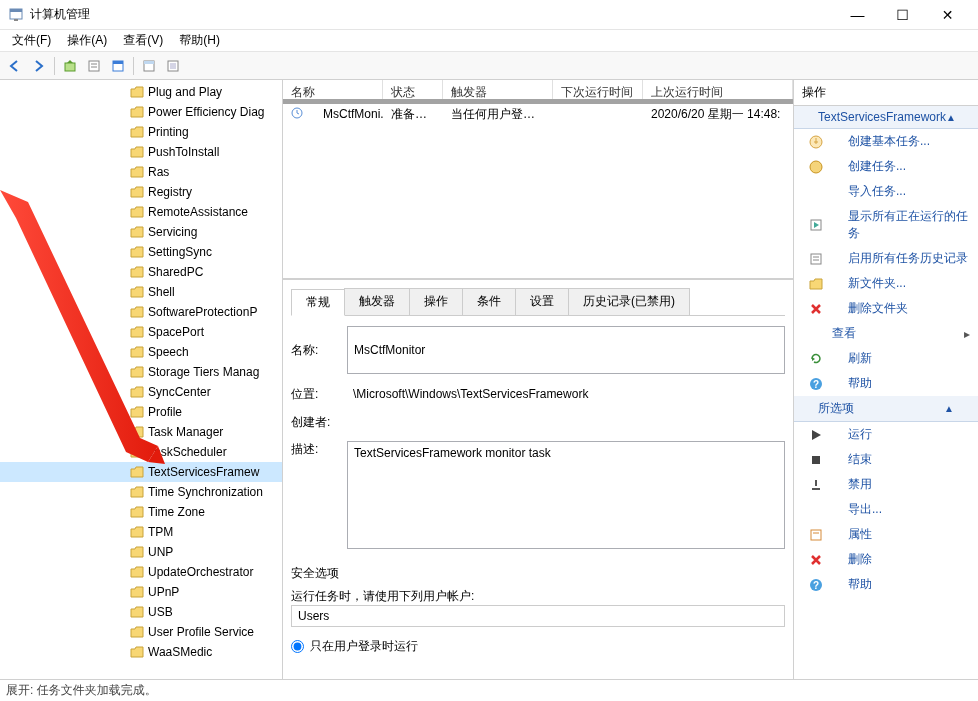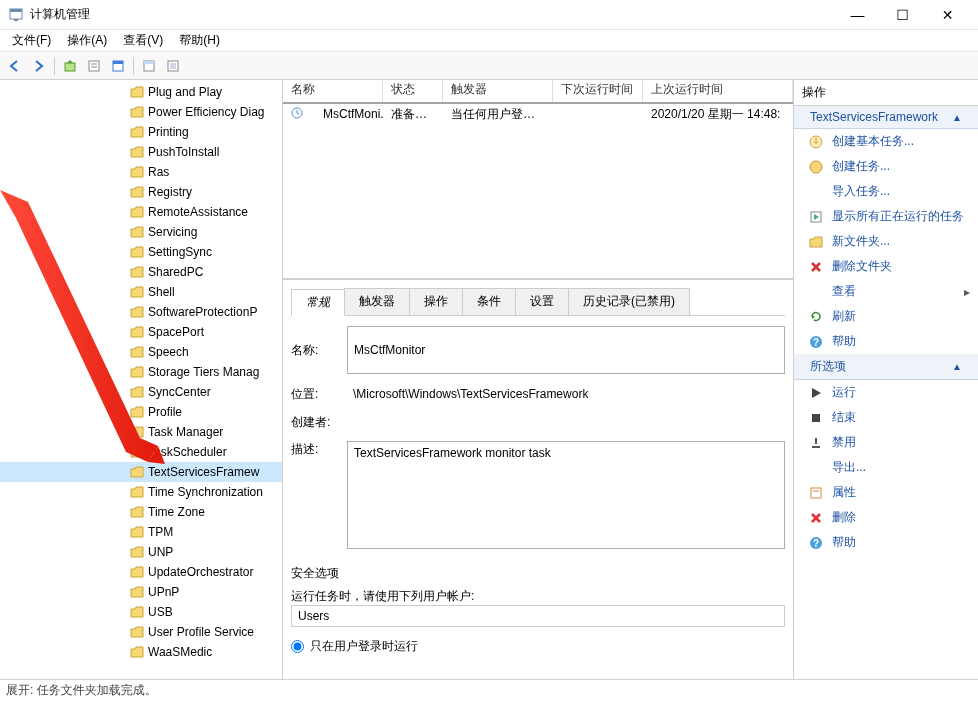--- a/index.html
+++ b/index.html
@@ -102,22 +102,21 @@
 .task-list {
   height: 200px;
   border-bottom: 2px solid #d0d0d0;
   display: flex;
   flex-direction: column;
   overflow: hidden;
 }
 .task-header {
   display: flex;
   height: 24px;
-  border-bottom: 2px solid #a3a3a3;
-  align-items: flex-end;
+  border-bottom: 5px solid #a3a3a3;
 }
 .task-header > div {
   padding: 4px 8px;
   border-right: 1px solid #e0e0e0;
   color: #333;
 }
 .task-rows { flex: 1; overflow-x: auto; }
 .task-row {
   display: flex;
   height: 20px;
@@ -140,21 +139,20 @@
   border: 1px solid #ccc;
   border-bottom: none;
   margin-right: -1px;
   background: #f0f0f0;
 }
 .tab.active {
   background: #fff;
   border-bottom: 1px solid #fff;
   position: relative;
   top: 1px;
-  font-style: italic;
 }
 .form-row {
   display: flex;
   align-items: center;
   margin: 10px 0;
 }
 .form-row label { width: 56px; }
 .form-row .inp {
   flex: 1;
   border: 1px solid #abadb3;
@@ -189,30 +187,30 @@
 }
 .actions-header {
   padding: 4px 8px;
   background: #fff;
   border-bottom: 1px solid #d0d0d0;
   font-weight: normal;
 }
 .actions-group-title {
   background: #eef3fa;
   color: #1e52a4;
-  padding: 4px 16px;
+  padding: 4px 24px;
   display: flex;
   justify-content: space-between;
   align-items: center;
   border-bottom: 1px solid #c8d6e8;
 }
 .action-item {
   display: flex;
   align-items: center;
-  gap: 8px;
+  gap: 24px;
   padding: 4px 8px 4px 14px;
   color: #1e52a4;
 }
 
 .statusbar {
   height: 20px;
   padding: 2px 6px;
   color: #444;
 }
 
@@ -575,21 +573,21 @@
           <div style="width:100px;display:flex;align-items:center;gap:20px">
             <span><svg width="12" height="12">
                   <circle cx="6" cy="6" r="5" fill="#fff" stroke="#5a8fd6"></circle>
                   <path d="M6 3 L6 6 L8 7" stroke="#5a8fd6" fill="none"></path>
                 </svg></span>
             <span>MsCtfMoni...</span>
           </div>
           <div style="width:60px">准备就绪</div>
           <div style="width:110px">当任何用户登录时</div>
           <div style="width:90px"></div>
-          <div style="flex:1">2020/1/20 星期一 14:48:</div>
+          <div style="flex:1">2020/6/20 星期一 14:48:</div>
         </div>
       </div>
     </div>
 
     <div class="detail-panel">
       <div class="tabs">
         <div class="tab active">常规</div>
         <div class="tab">触发器</div>
         <div class="tab">操作</div>
         <div class="tab">条件</div>
@@ -656,20 +654,30 @@
       <span class="action-icon">
           <svg width="14" height="14">
             <rect x="2" y="2" width="10" height="10" fill="#fff" stroke="#888"></rect>
             <polygon points="5,4 10,7 5,10" fill="#4a9"></polygon>
           </svg>
         </span>
       <span>显示所有正在运行的任务</span>
     </div>
     <div class="action-item">
       <span class="action-icon">
+          <svg width="14" height="14">
+            <rect x="2" y="2" width="10" height="10" fill="#fff" stroke="#888"></rect>
+            <line x1="4" y1="5" x2="10" y2="5" stroke="#888"></line>
+            <line x1="4" y1="8" x2="10" y2="8" stroke="#888"></line>
+          </svg>
+        </span>
+      <span>启用所有任务历史记录</span>
+    </div>
+    <div class="action-item">
+      <span class="action-icon">
           <svg width="14" height="12">
             <path d="M1 3 L5 3 L6 1 L13 1 L13 11 L1 11 Z" fill="#f8d775" stroke="#c9a33b"></path>
           </svg>
         </span>
       <span>新文件夹...</span>
     </div>
     <div class="action-item">
       <span class="action-icon">
           <svg width="14" height="14">
             <path d="M3 3 L11 11 M11 3 L3 11" stroke="#e03030" stroke-width="2.5"></path>

